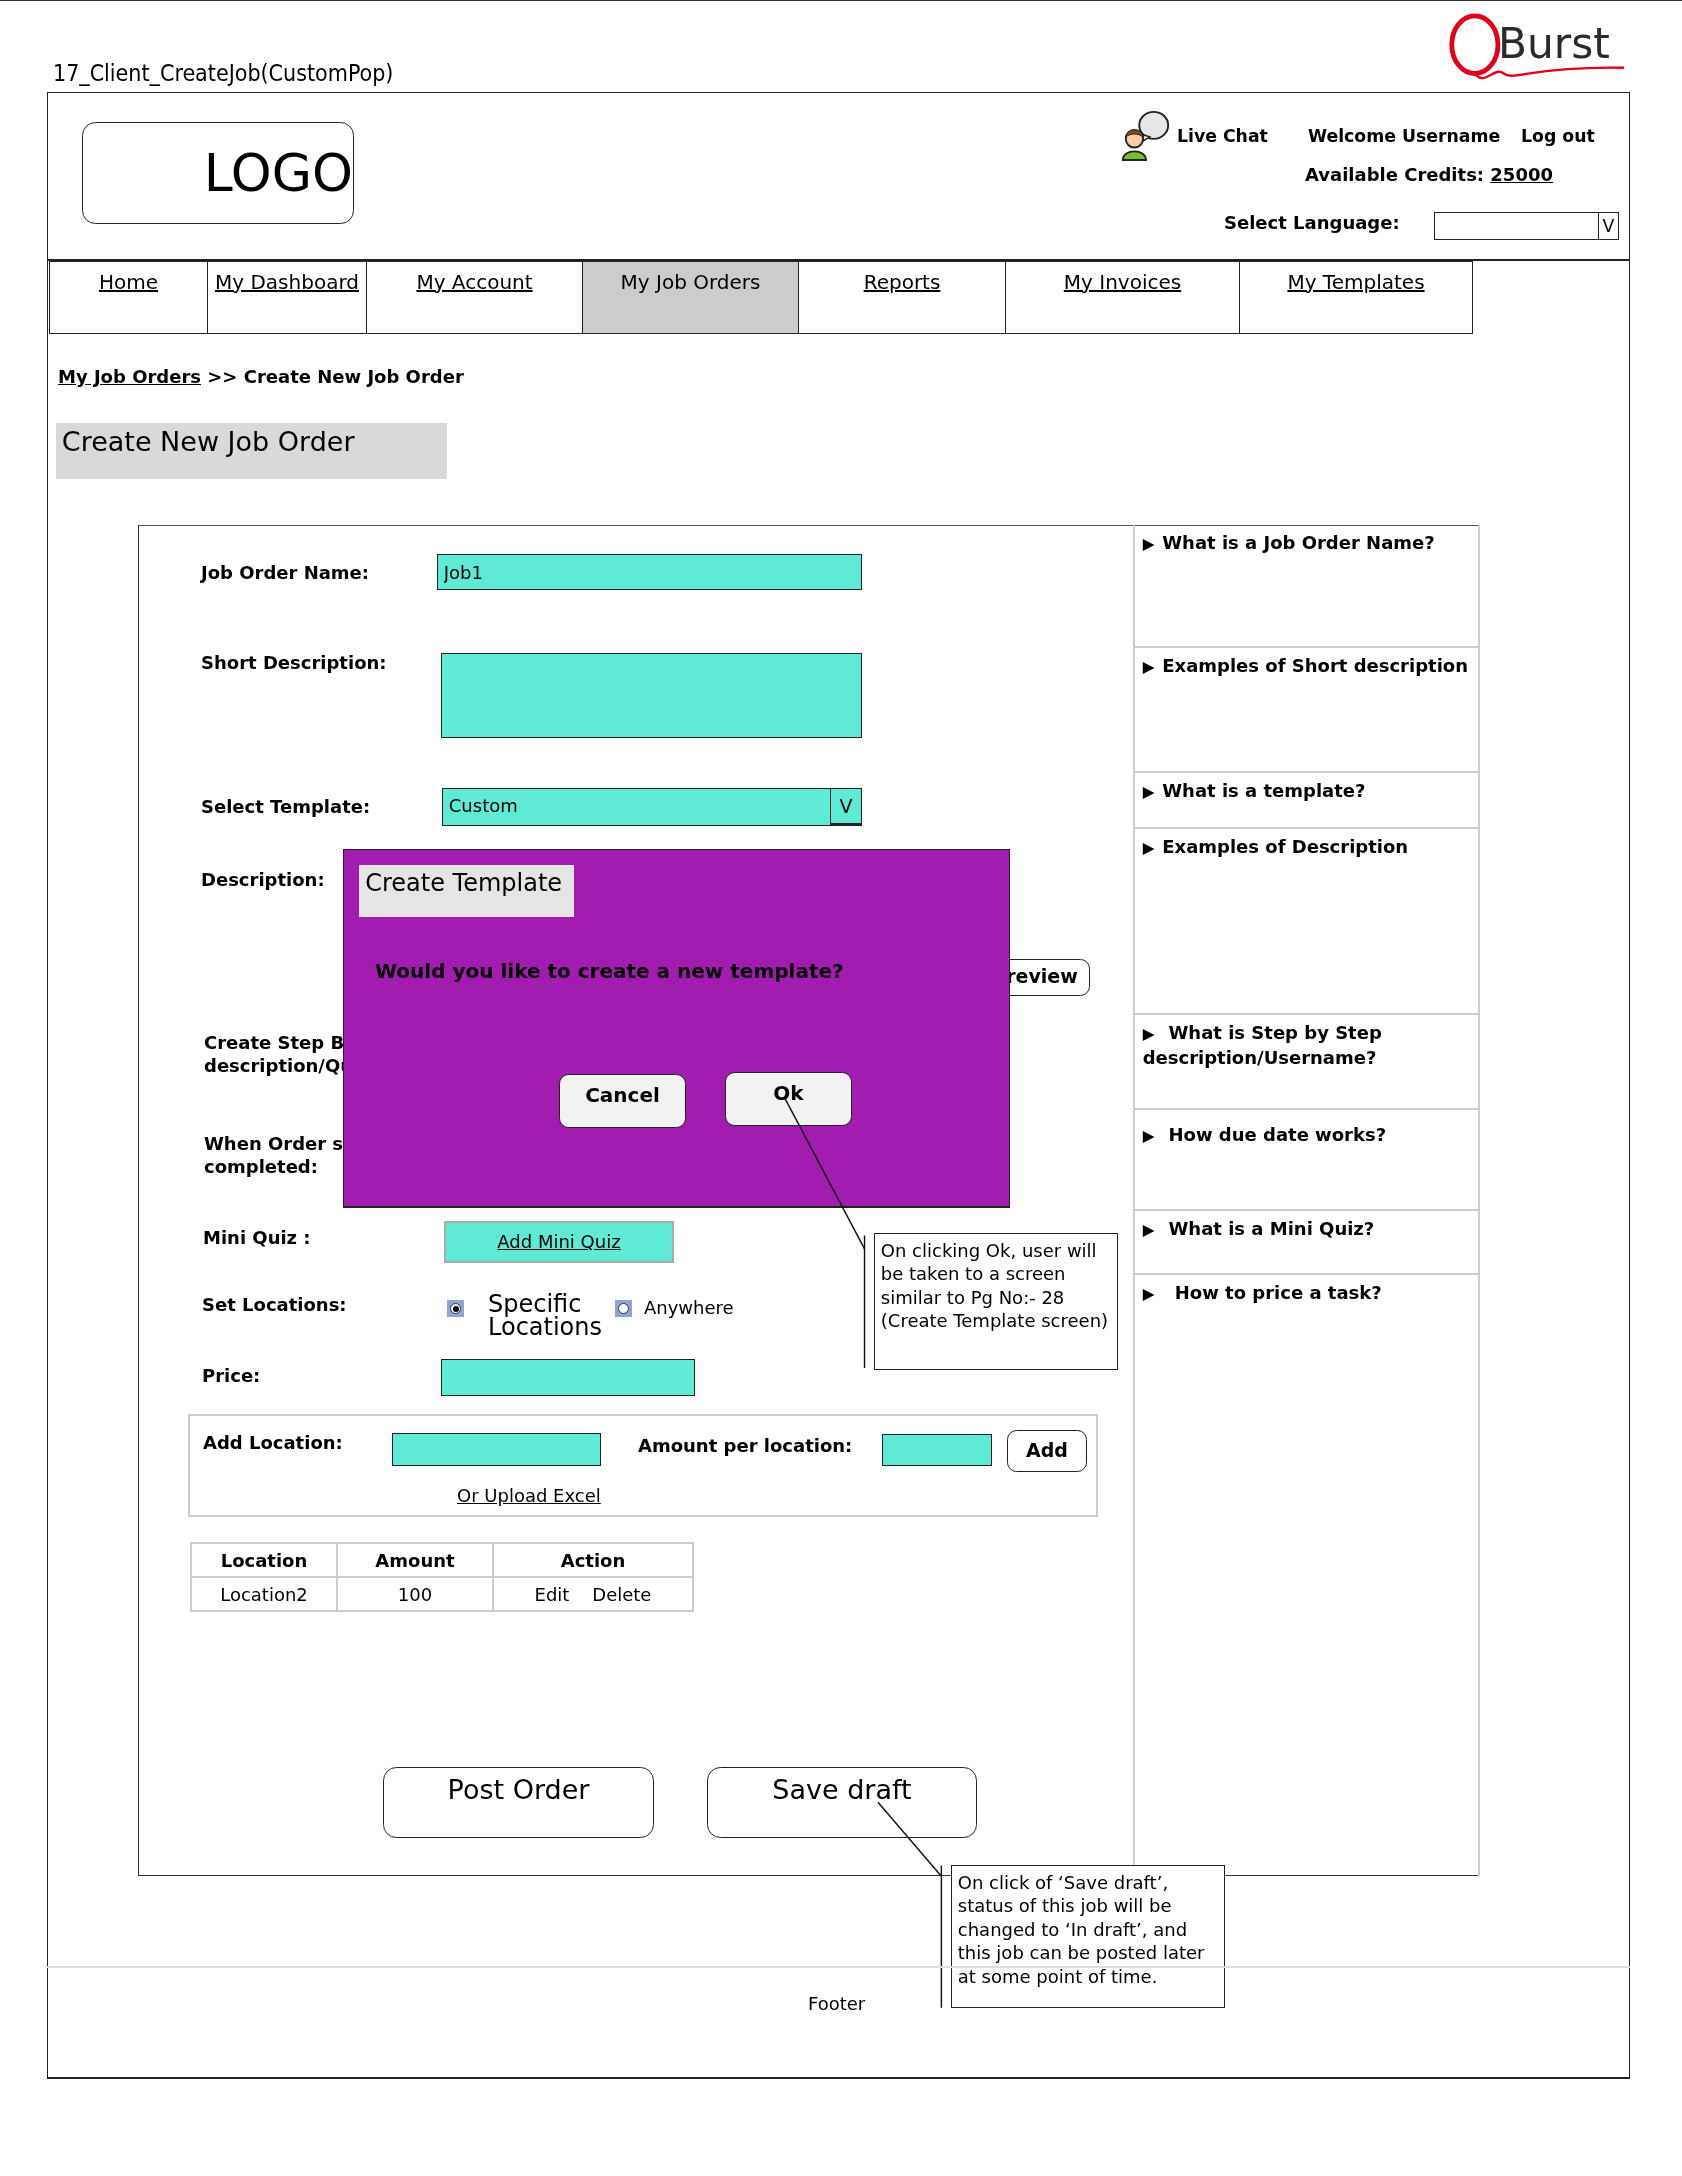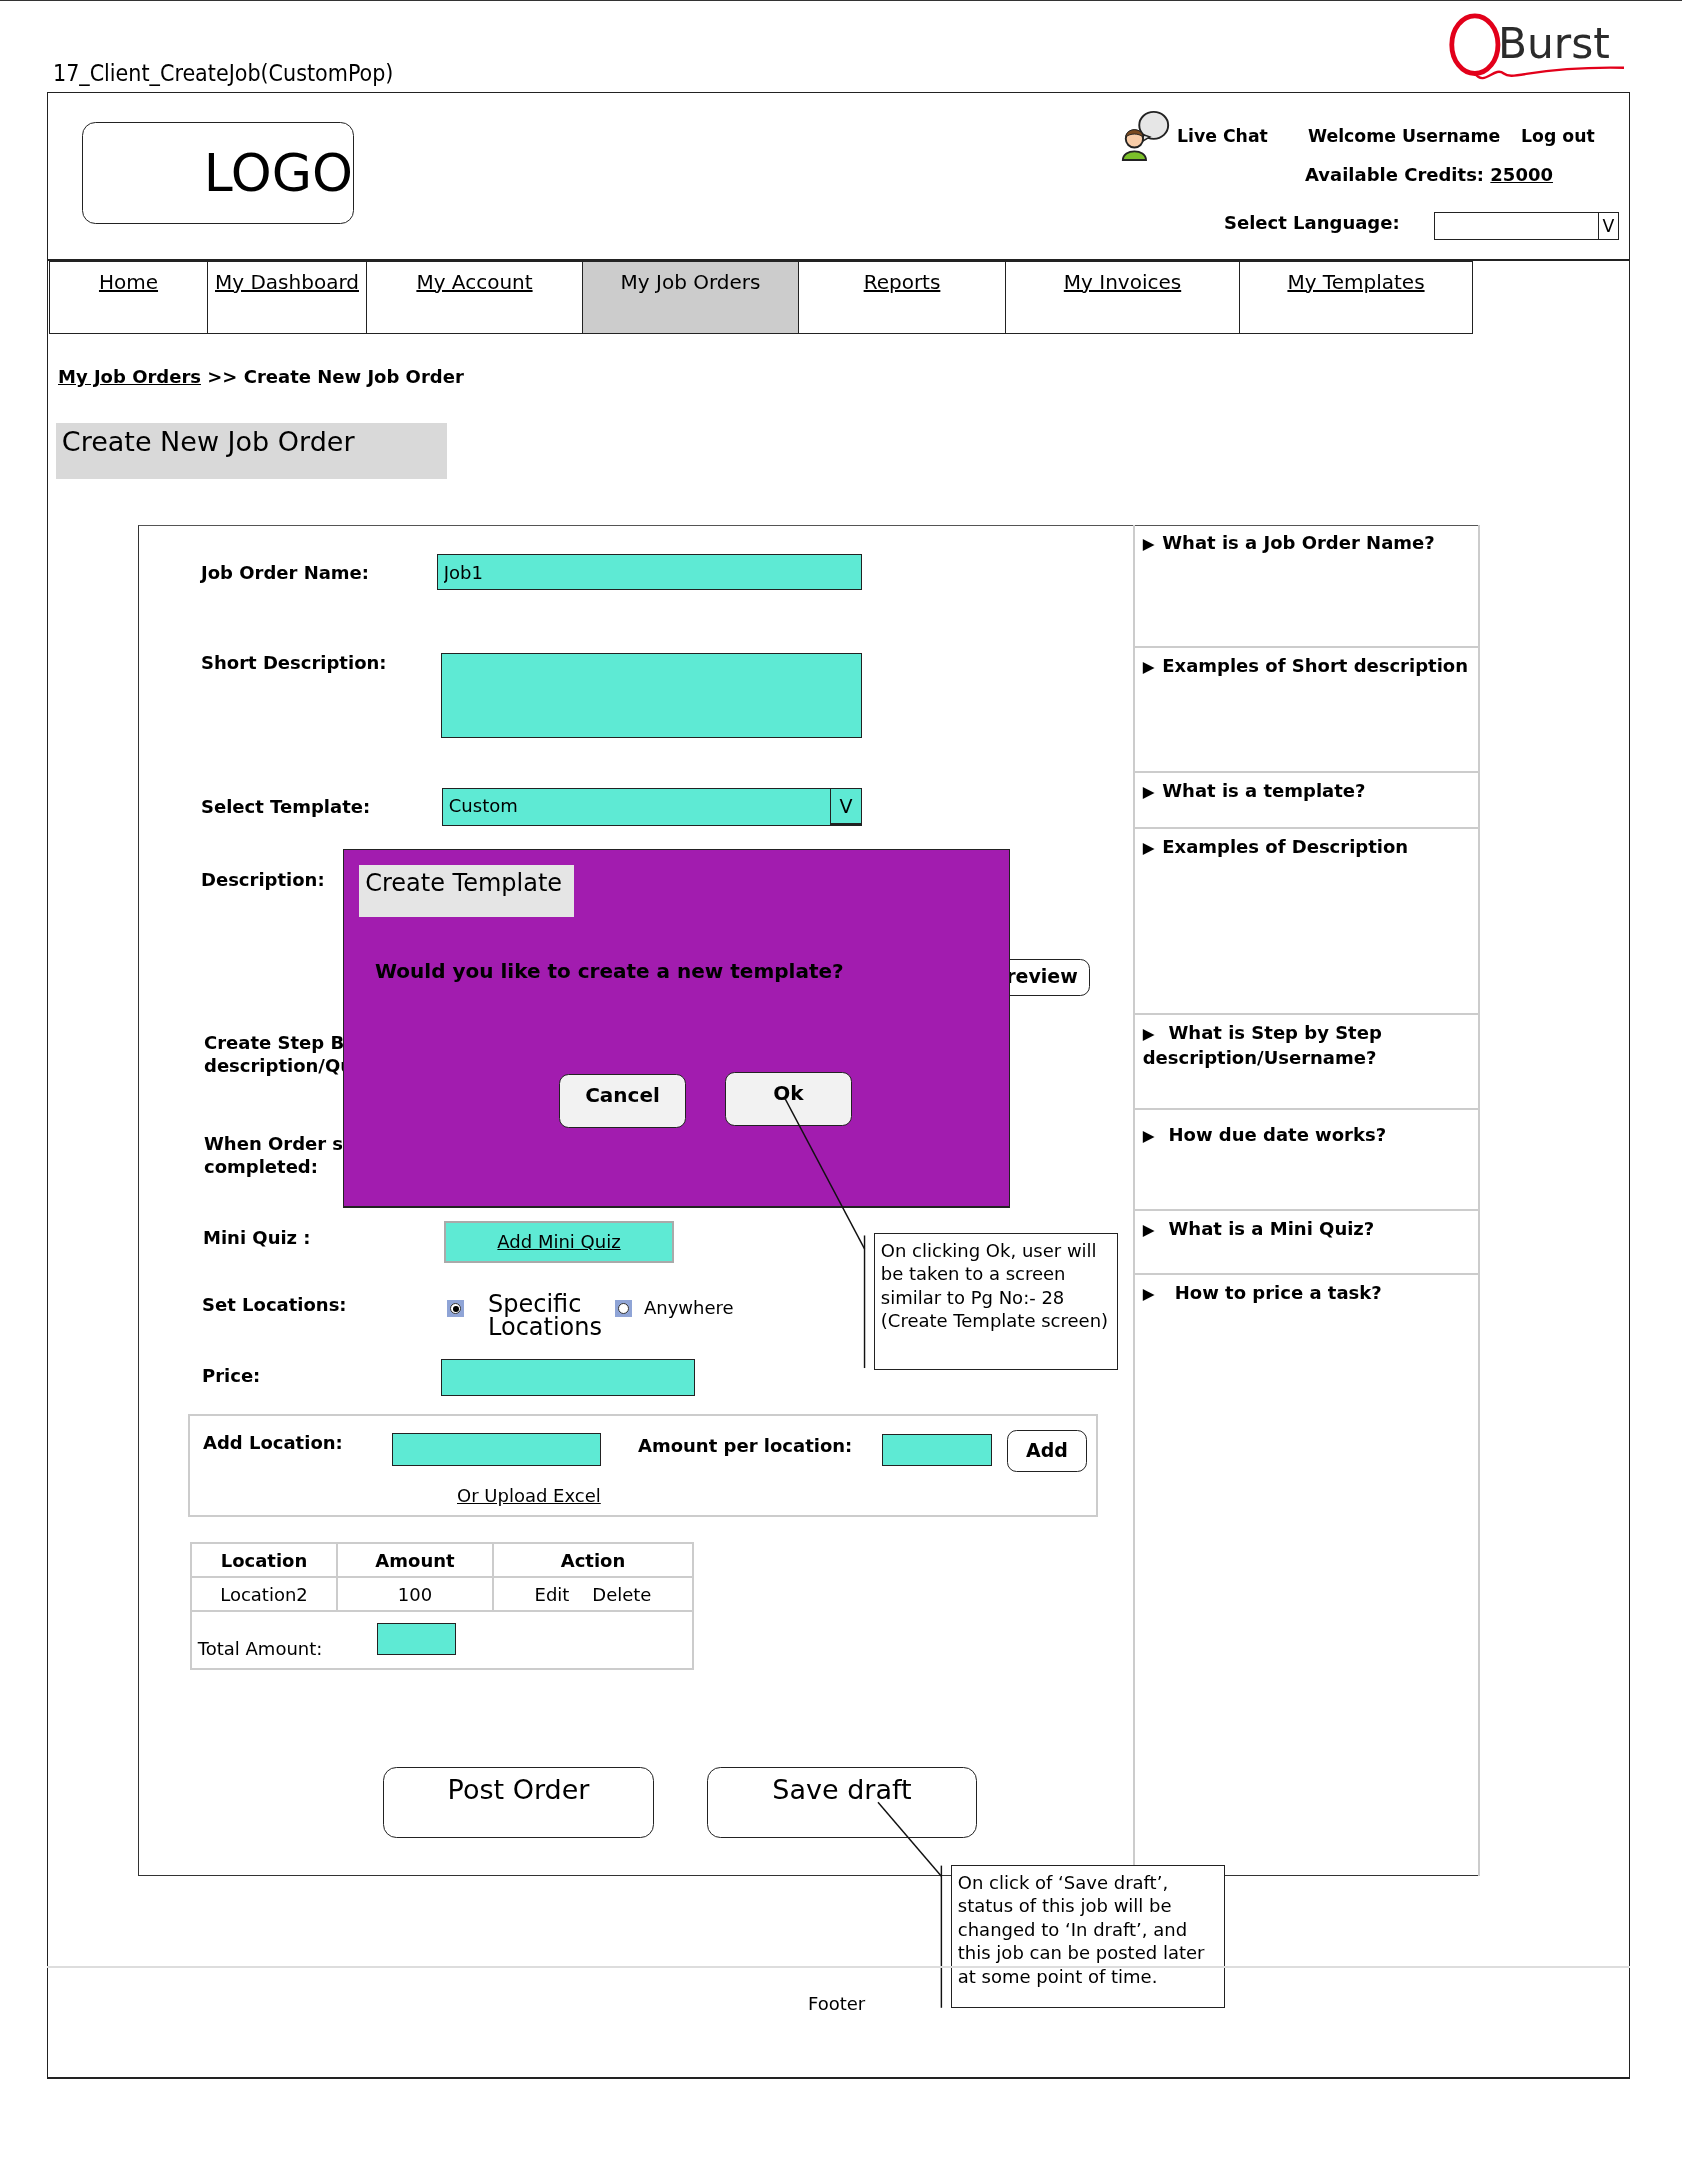--- a/index.html
+++ b/index.html
@@ -201,26 +201,20 @@
     </tr>
   </thead>
   <tbody>
     <tr>
       <td>Location2</td>
       <td>100</td>
       <td>
         <span>Edit</span>&nbsp;&nbsp;&nbsp;&nbsp;<span>Delete</span>
       </td>
     </tr>
-    <tr>
-      <td colspan="3" style="height:56px; text-align:left; position:relative;">
-        <span style="position:absolute; left:5.8px; top:26px;">Total Amount:</span>
-        <span class="input" style="position:absolute; left:185px; top:10.6px; width:79px; height:32px; display:block;"></span>
-      </td>
-    </tr>
   </tbody>
 </table>
 
 <div class="big-btn" style="left:383px; top:1767px; width:271px;">
     <span>Post Order</span>
   </div>
 <div class="big-btn" style="left:707px; top:1767px; width:270px;">
     <span>Save draft</span>
   </div>
 

